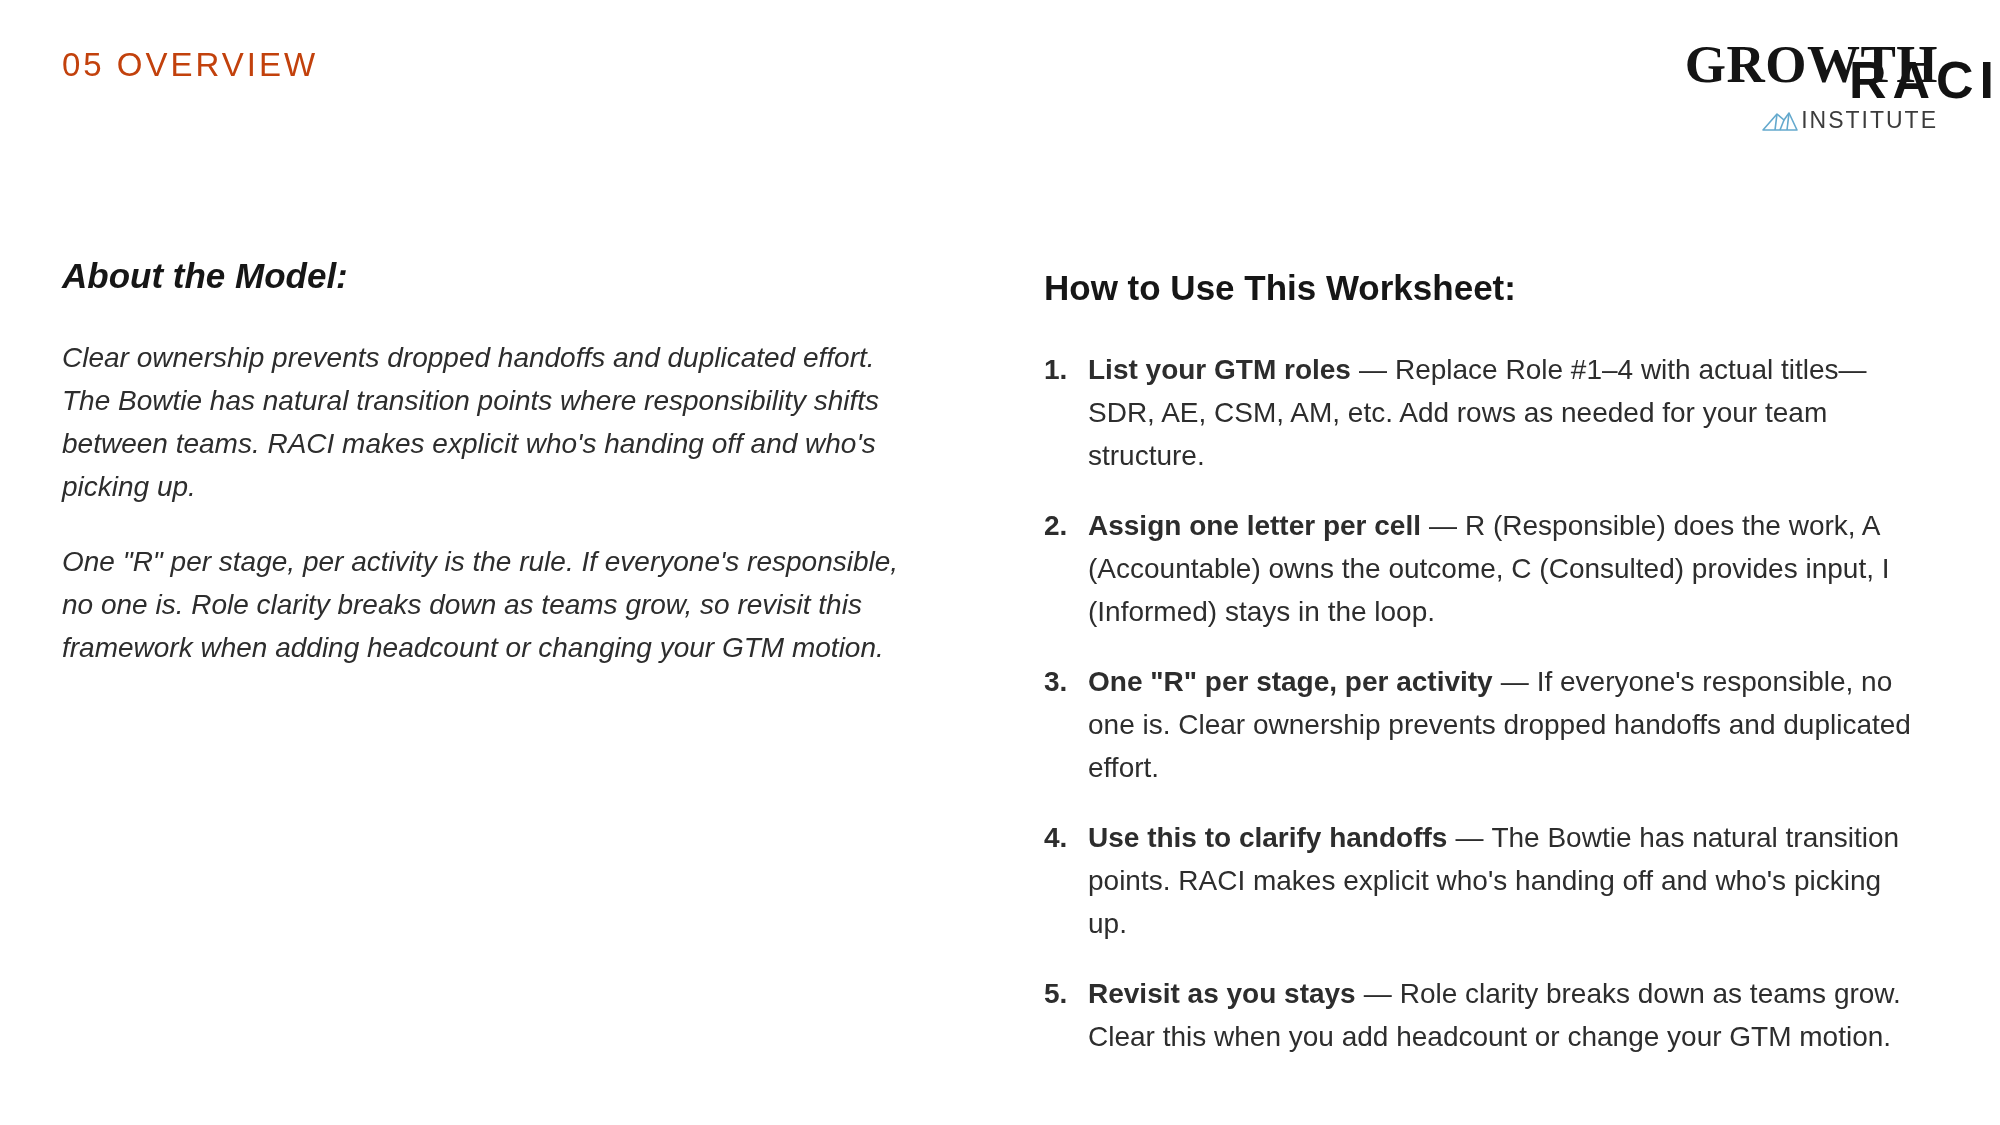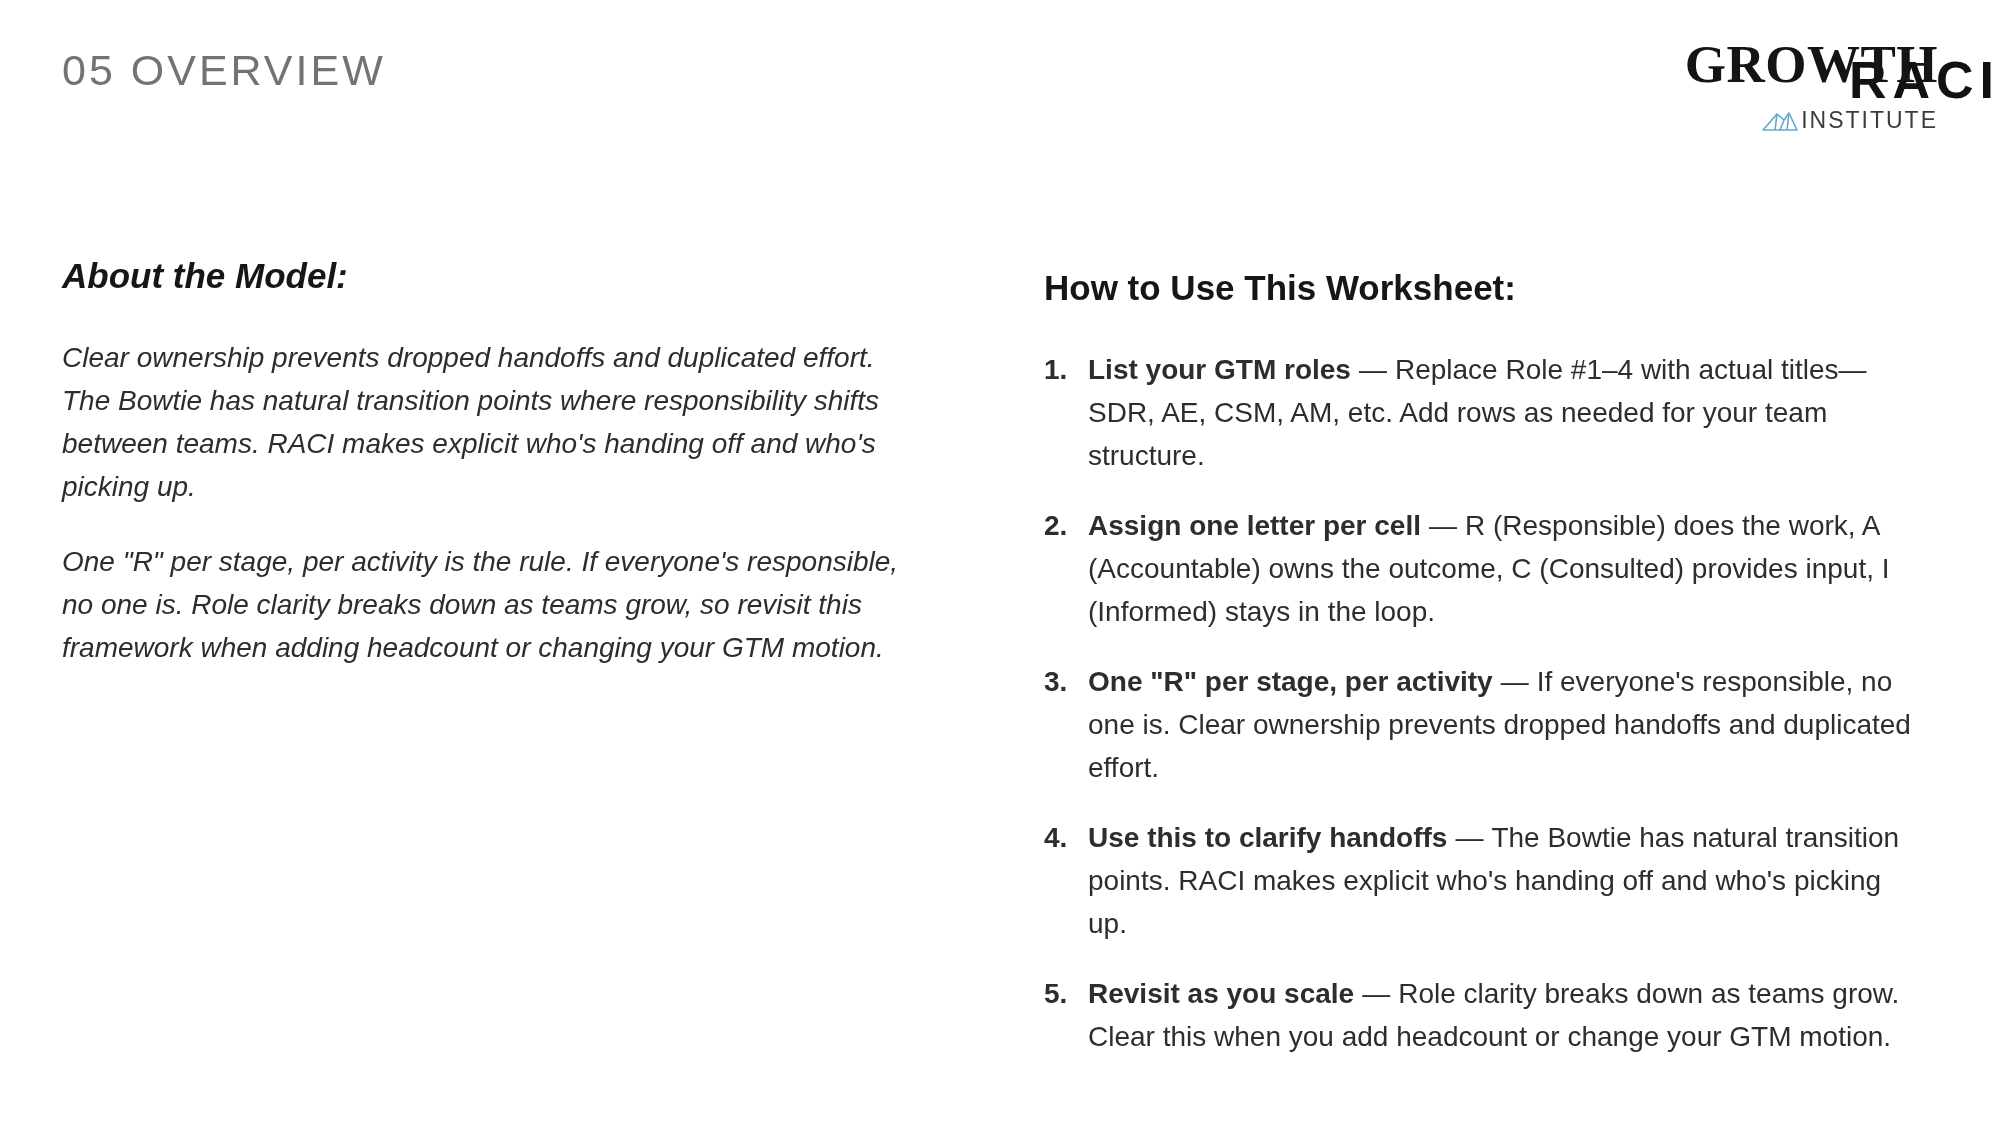--- a/index.html
+++ b/index.html
@@ -11,23 +11,23 @@
     position: relative;
     overflow: hidden;
     color: #2d2d2d;
   }
 
   
   .section-label {
     position: absolute;
     left: 62px;
     top: 46px;
-    font-size: 43px;
+    font-size: 33px;
     letter-spacing: 3px;
-    color: #737373;
+    color: #c2410c;
     white-space: nowrap;
   }
   .page-title {
     position: absolute;
     left: 0; right: 0;
     top: 30px;
     text-align: right;
     font-size: 52px;
     font-weight: bold;
     letter-spacing: 6px;
@@ -153,15 +153,15 @@
     <span class="item-body"><span class="item-bold">One "R" per stage, per activity</span><span class="item-sep">—</span><span>If everyone's responsible, no one is. Clear ownership prevents dropped handoffs and duplicated effort.</span></span>
   </div>
 
   <div class="howto-item">
     <span class="item-number">4.</span>
     <span class="item-body"><span class="item-bold">Use this to clarify handoffs</span><span class="item-sep">—</span><span>The Bowtie has natural transition points. RACI makes explicit who's handing off and who's picking up.</span></span>
   </div>
 
   <div class="howto-item">
     <span class="item-number">5.</span>
-    <span class="item-body"><span class="item-bold">Revisit as you scale</span><span class="item-sep">—</span><span>Role clarity breaks down as teams grow. Clear this when you add headcount or change your GTM motion.</span></span>
+    <span class="item-body"><span class="item-bold">Revisit as you stays</span><span class="item-sep">—</span><span>Role clarity breaks down as teams grow. Clear this when you add headcount or change your GTM motion.</span></span>
   </div>
 </div>
 
 </body></html>

